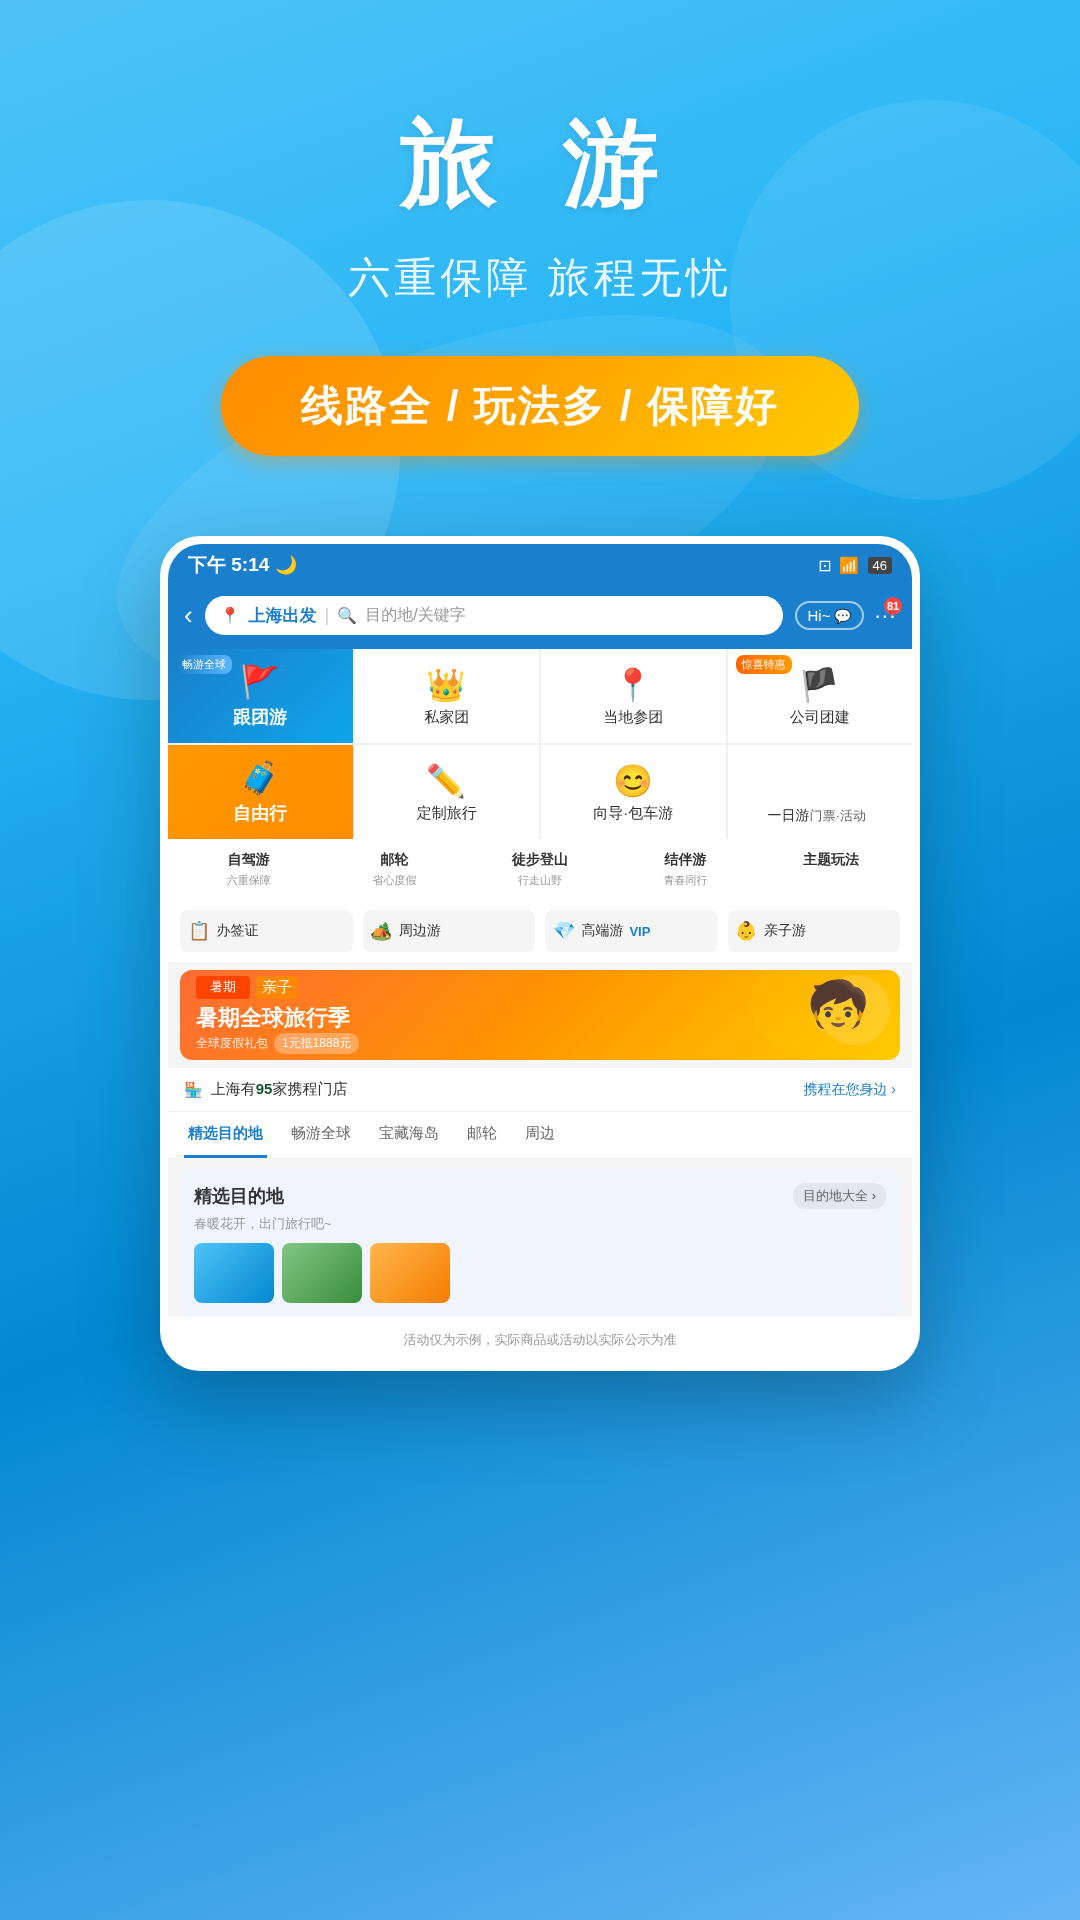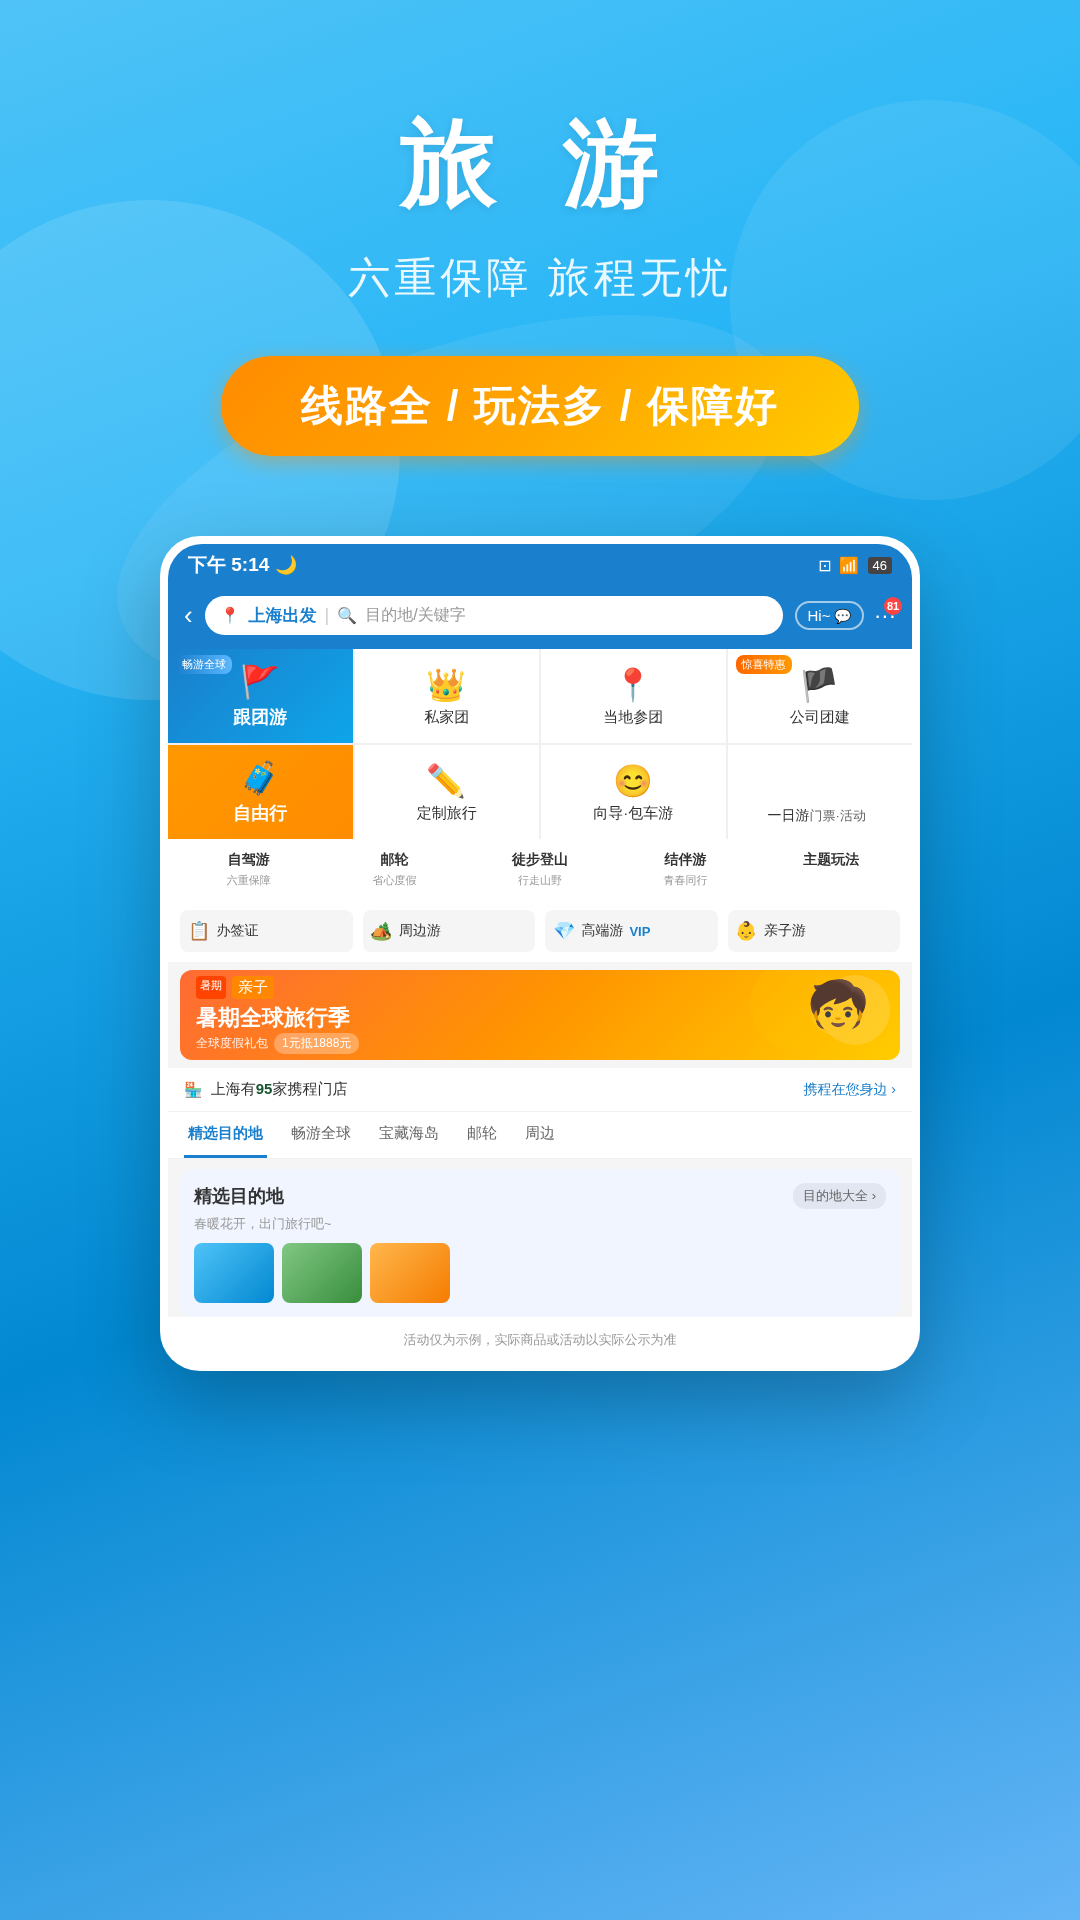--- a/index.html
+++ b/index.html
@@ -512,21 +512,21 @@
         </div>
         <div class="tag-item">
           <span class="tag-icon">👶</span>
           <span>亲子游</span>
         </div>
       </div>
 
       <div class="promo-banner">
         <div class="banner-text-area">
           <div style="display:flex;gap:6px;margin-bottom:4px;">
-            <span style="background:#ff4400;color:white;font-size:11px;padding:2px 4px;border-radius:4px;">暑期</span>
+            <span style="background:#ff4400;color:white;font-size:13px;padding:2px 14px;border-radius:4px;">暑期</span>
             <span style="background:#ff8800;color:white;font-size:15px;padding:2px 6px;border-radius:4px;">亲子</span>
           </div>
           <div class="banner-title">暑期全球旅行季</div>
           <div style="display:flex;align-items:center;gap:6px;">
             <span style="font-size:12px;color:rgba(255,255,255,0.9);">全球度假礼包</span>
             <span style="background:rgba(255,255,255,0.3);color:white;font-size:12px;padding:2px 8px;border-radius:10px;">1元抵1888元</span>
           </div>
         </div>
         <div class="banner-deco">
 

